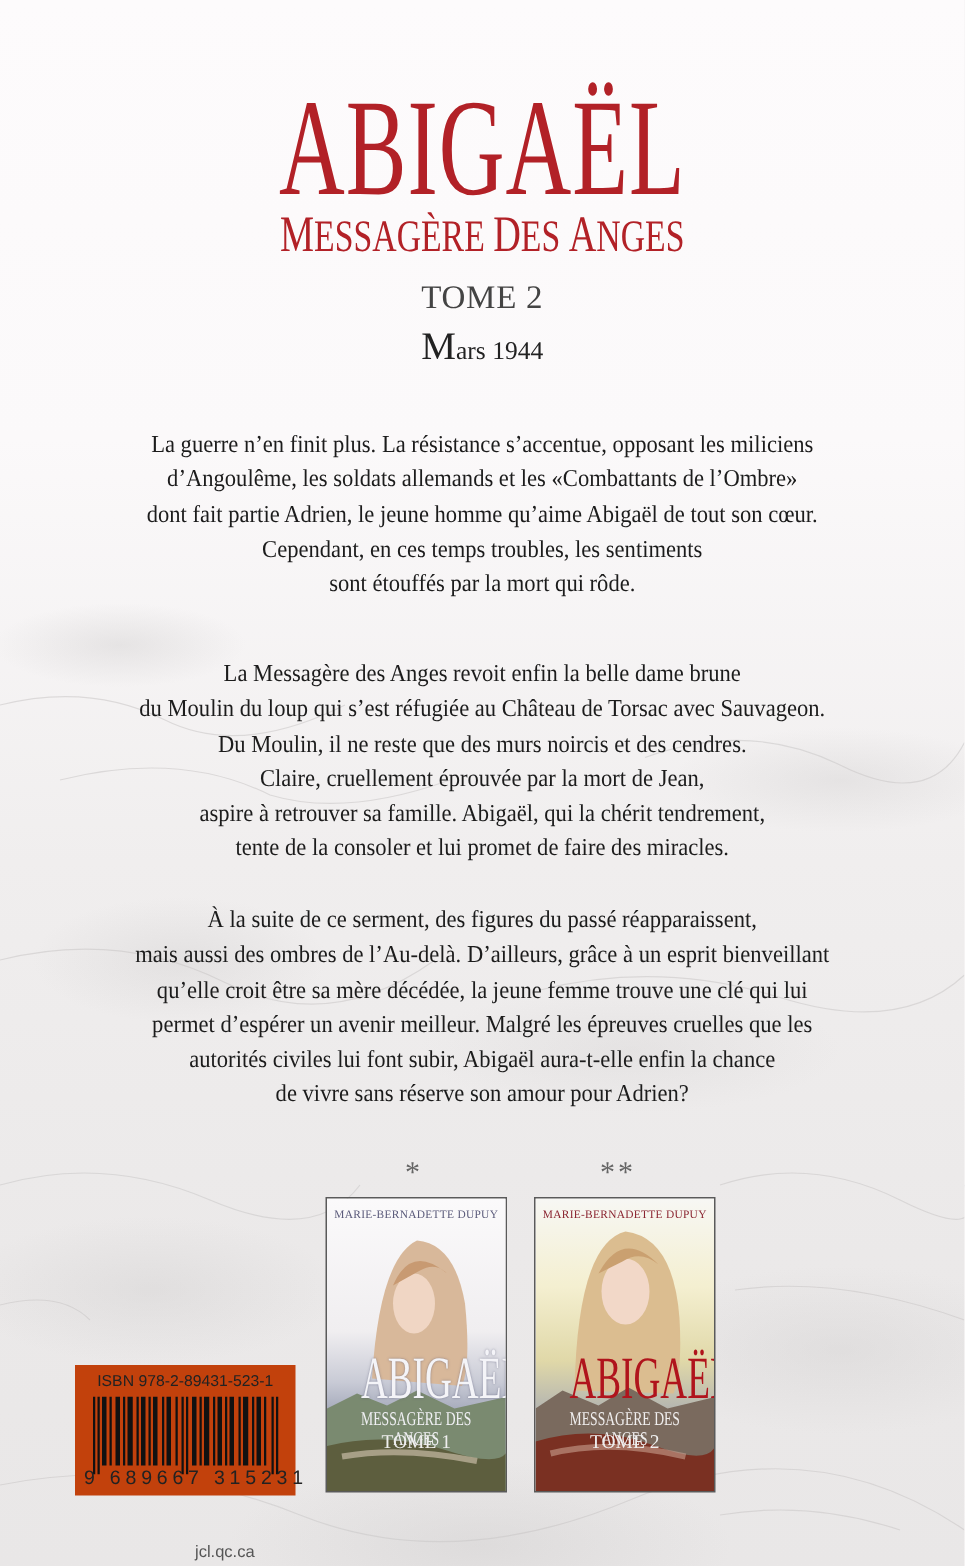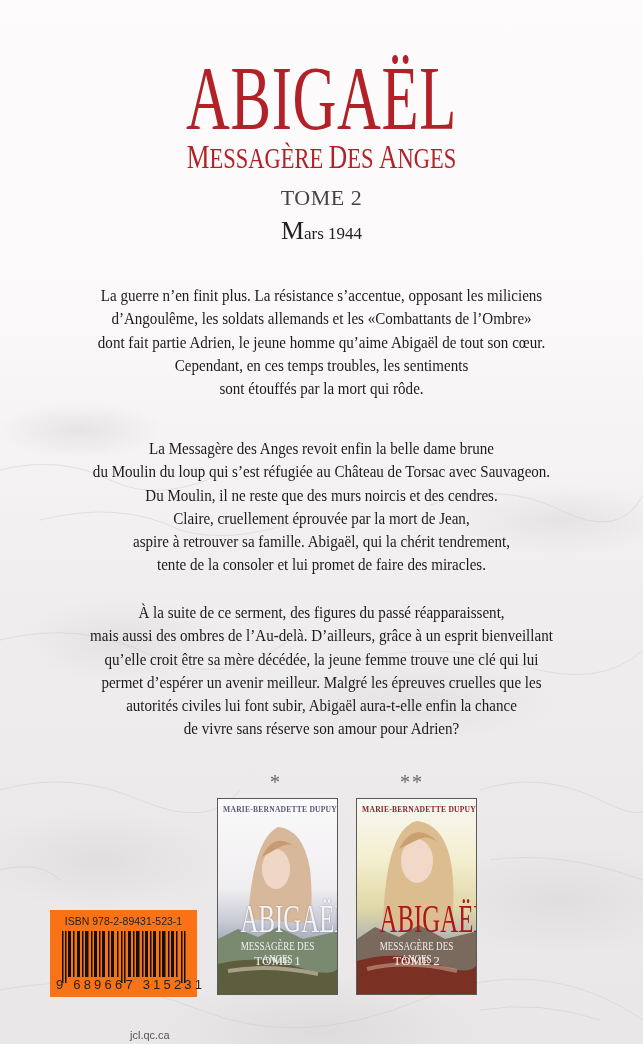--- a/index.html
+++ b/index.html
@@ -45,39 +45,39 @@
   .p2 { top: 438px; }
   .p3 { top: 602px; }
 
   .stars { position: absolute; font-size: 20px; color: #666; line-height: 20px; letter-spacing: 2px; }
   .cover {
     position: absolute; top: 798px; width: 121px; height: 197px;
     border: 1px solid #5a5a5a; box-sizing: border-box; overflow: hidden;
   }
   .cover .art { position: absolute; inset: 0; }
   .cover .author {
-    position: absolute; top: 6px; left: 0; width: 100%; text-align: right;
-    font-size: 7.6px; color: #5a5a7a; letter-spacing: 0.2px; white-space: nowrap; font-weight: bold;
+    position: absolute; top: 6px; left: 0; width: 100%; text-align: center;
+    font-size: 7.6px; color: #5a5a7a; letter-spacing: 0.2px; white-space: nowrap;
   }
   .cover .ctitle {
     position: absolute; top: 100px; left: 0; width: 100%; text-align: center;
     font-size: 40px; line-height: 40px; transform: scaleX(0.62); transform-origin: center top;
   }
   .cover .csub {
     position: absolute; top: 140px; left: 0; width: 100%; text-align: center;
     font-size: 13px; line-height: 13px; transform: scaleX(0.7); transform-origin: center top;
   }
   .cover .ctome {
     position: absolute; top: 154px; left: 0; width: 100%; text-align: center;
     font-size: 13px; color: #eee;
   }
 
   .barcode-box {
     position: absolute; left: 50px; top: 910px; width: 147px; height: 87px;
-    background: #f97316;
+    background: #c2410c;
   }
   .isbn {
     position: absolute; left: 0; top: 5px; width: 100%; text-align: center;
     font-family: "Liberation Sans", "DejaVu Sans", sans-serif; font-size: 10.5px; color: #222;
   }
   .bars { position: absolute; left: 10px; top: 21px; width: 128px; height: 52px; }
   .ean {
     position: absolute; left: 6px; top: 67px; width: 136px;
     font-family: "Liberation Sans", "DejaVu Sans", sans-serif; font-size: 13px; color: #222;
     letter-spacing: 3.2px; white-space: nowrap; background: transparent;

